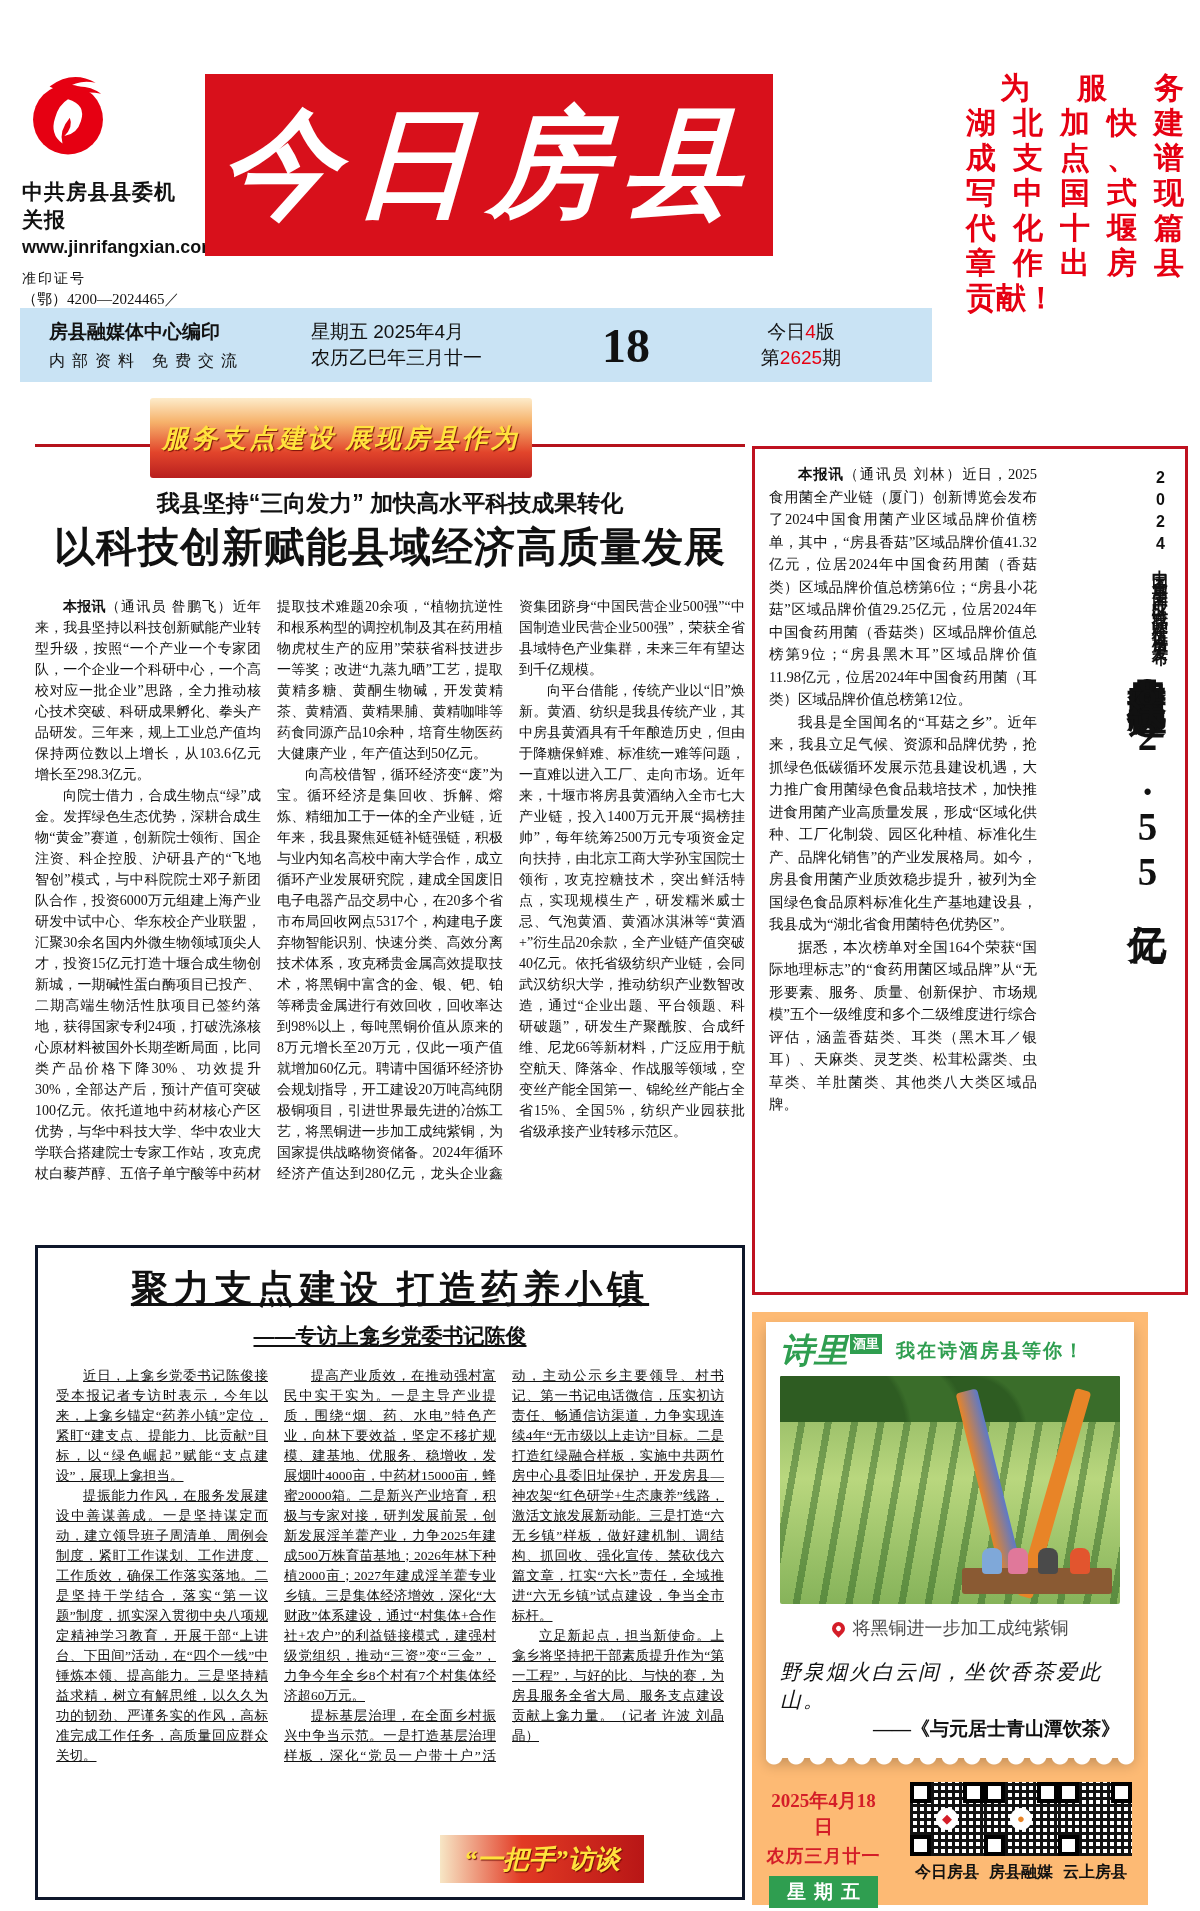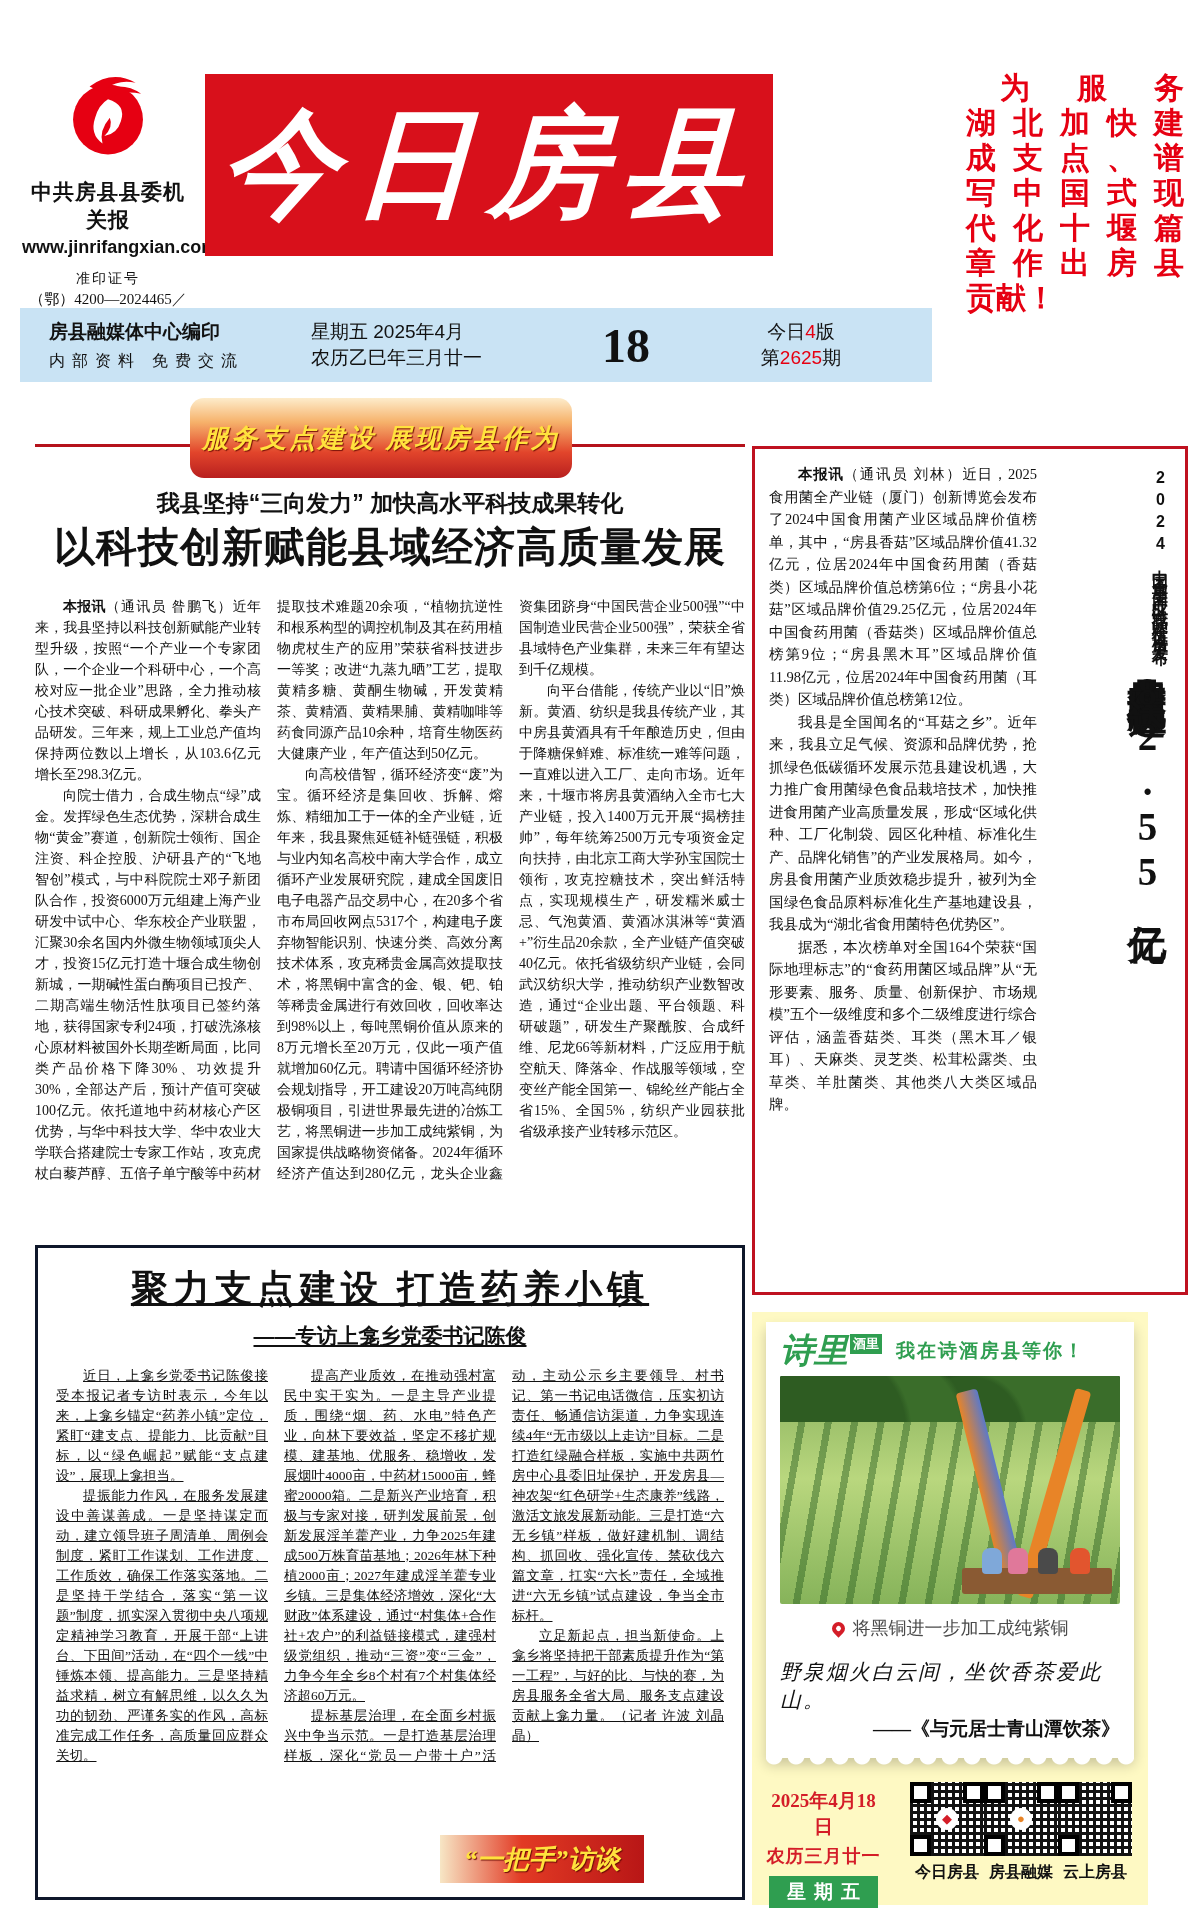--- a/index.html
+++ b/index.html
@@ -1,20 +1,20 @@
 <!DOCTYPE html>
 <html><head>
 <meta charset="utf-8">
 <style>
   html,body{margin:0;padding:0;background:#e8e8e8;}
   .page{position:relative;width:1200px;height:1911px;background:#ffffff;margin:0 auto;overflow:hidden;
         font-family:"Liberation Serif","DejaVu Serif",serif;color:#111;}
 
   
-  .brand-col{position:absolute;left:22px;top:68px;width:172px;text-align:center;}
+  .brand-col{position:absolute;left:22px;top:68px;width:172px;text-align:left;}
   .brand-logo{width:92px;height:92px;margin:0 auto 14px;}
   .org-line{font-size:21px;font-weight:bold;letter-spacing:1px;font-family:"Liberation Sans","DejaVu Sans",sans-serif;}
   .website{font-size:18px;font-weight:bold;margin-top:3px;font-family:"Liberation Sans","DejaVu Sans",sans-serif;}
   .permit-label{font-size:14px;margin-top:12px;letter-spacing:2px;}
   .permit-no{font-size:15px;margin-top:2px;}
   .masthead-box{position:absolute;left:205px;top:74px;width:568px;height:182px;background:#d8101b;
                 display:flex;align-items:center;justify-content:center;}
   .masthead-text{color:#ffffff;font-size:118px;font-weight:900;font-style:italic;letter-spacing:16px;
                  transform:skewX(-2deg);white-space:nowrap;}
   .slogan{position:absolute;right:16px;top:70px;width:218px;color:#e60012;font-weight:900;
@@ -32,21 +32,21 @@
   .db-col2{width:240px;}
   .db-line{font-size:19px;line-height:26px;font-family:"Liberation Sans","DejaVu Sans",sans-serif;}
   .db-day{width:150px;text-align:center;font-size:48px;font-weight:bold;}
   .db-col3{width:200px;text-align:center;}
   .red-num{color:#e60012;}
 
   
   .red-rule{position:absolute;left:35px;top:444px;width:710px;height:3px;background:#b5121b;}
   .theme-banner{position:absolute;left:150px;top:398px;width:382px;height:80px;
      background:linear-gradient(180deg,#fdeccb 0%,#f6b26b 30%,#e2452b 68%,#b81f1f 100%);
-     display:flex;align-items:center;justify-content:center;border-radius:14px;margin-left:40px;}
+     display:flex;align-items:center;justify-content:center;border-radius:3px;}
   .theme-banner span{color:#ffe23d;font-size:26px;font-weight:900;font-style:italic;letter-spacing:3px;
      text-shadow:1px 1px 1px #7a1208;white-space:nowrap;}
   .lead-kicker{position:absolute;left:35px;top:488px;width:710px;text-align:center;
      font-size:23px;font-weight:bold;font-family:"Liberation Sans","DejaVu Sans",sans-serif;}
   .lead-headline{position:absolute;left:35px;top:520px;width:710px;text-align:center;
      font-size:41px;font-weight:900;letter-spacing:1px;white-space:nowrap;}
   .lead-body{position:absolute;left:35px;top:596px;width:710px;height:642px;
      column-count:3;column-gap:16px;font-size:14px;line-height:21px;text-align:justify;overflow:hidden;}
   .lead-body p,.m-body p,.town-body p{margin:0;text-indent:2em;}
   .tag{font-weight:bold;font-family:"Liberation Sans","DejaVu Sans",sans-serif;}
@@ -69,21 +69,21 @@
      font-family:"Liberation Sans","DejaVu Sans",sans-serif;}
   .town-body{margin:16px 18px 0;height:508px;column-count:3;column-gap:16px;
      font-size:13.5px;line-height:20px;text-align:justify;overflow:hidden;}
   .interview-banner{position:absolute;left:402px;bottom:14px;width:204px;height:48px;
      background:linear-gradient(90deg,#f7e6c5 0%,#e23a24 40%,#b81616 100%);
      display:flex;align-items:center;justify-content:center;}
   .interview-banner span{color:#ffe23d;font-size:26px;font-weight:900;font-style:italic;
      text-shadow:1px 1px 1px #6d0c06;white-space:nowrap;}
 
   
-  .ad-panel{position:absolute;left:752px;top:1312px;width:396px;height:593px;background:#fef9c3;}
+  .ad-panel{position:absolute;left:752px;top:1312px;width:396px;height:593px;background:#fdba74;}
   .paper{margin:10px 14px 0;background:#ffffff;box-shadow:0 7px 12px rgba(0,0,0,0.20);
      padding:12px 14px 16px;position:relative;}
   .brand-row{display:flex;align-items:flex-end;}
   .brand-main{color:#2f9e50;font-size:34px;font-weight:900;font-style:italic;line-height:1;}
   .brand-sub{color:#ffffff;background:#2f9e50;font-size:13px;font-weight:bold;padding:1px 3px;
      margin-left:2px;align-self:flex-start;}
   .ad-slogan{color:#2f9e50;font-size:19px;font-weight:bold;margin-left:14px;padding-bottom:4px;letter-spacing:2px;}
   .photo{margin-top:8px;height:228px;position:relative;overflow:hidden;border-radius:2px;
      background:
        repeating-linear-gradient(100deg, rgba(38,92,30,0.45) 0 7px, rgba(0,0,0,0) 7px 26px),

